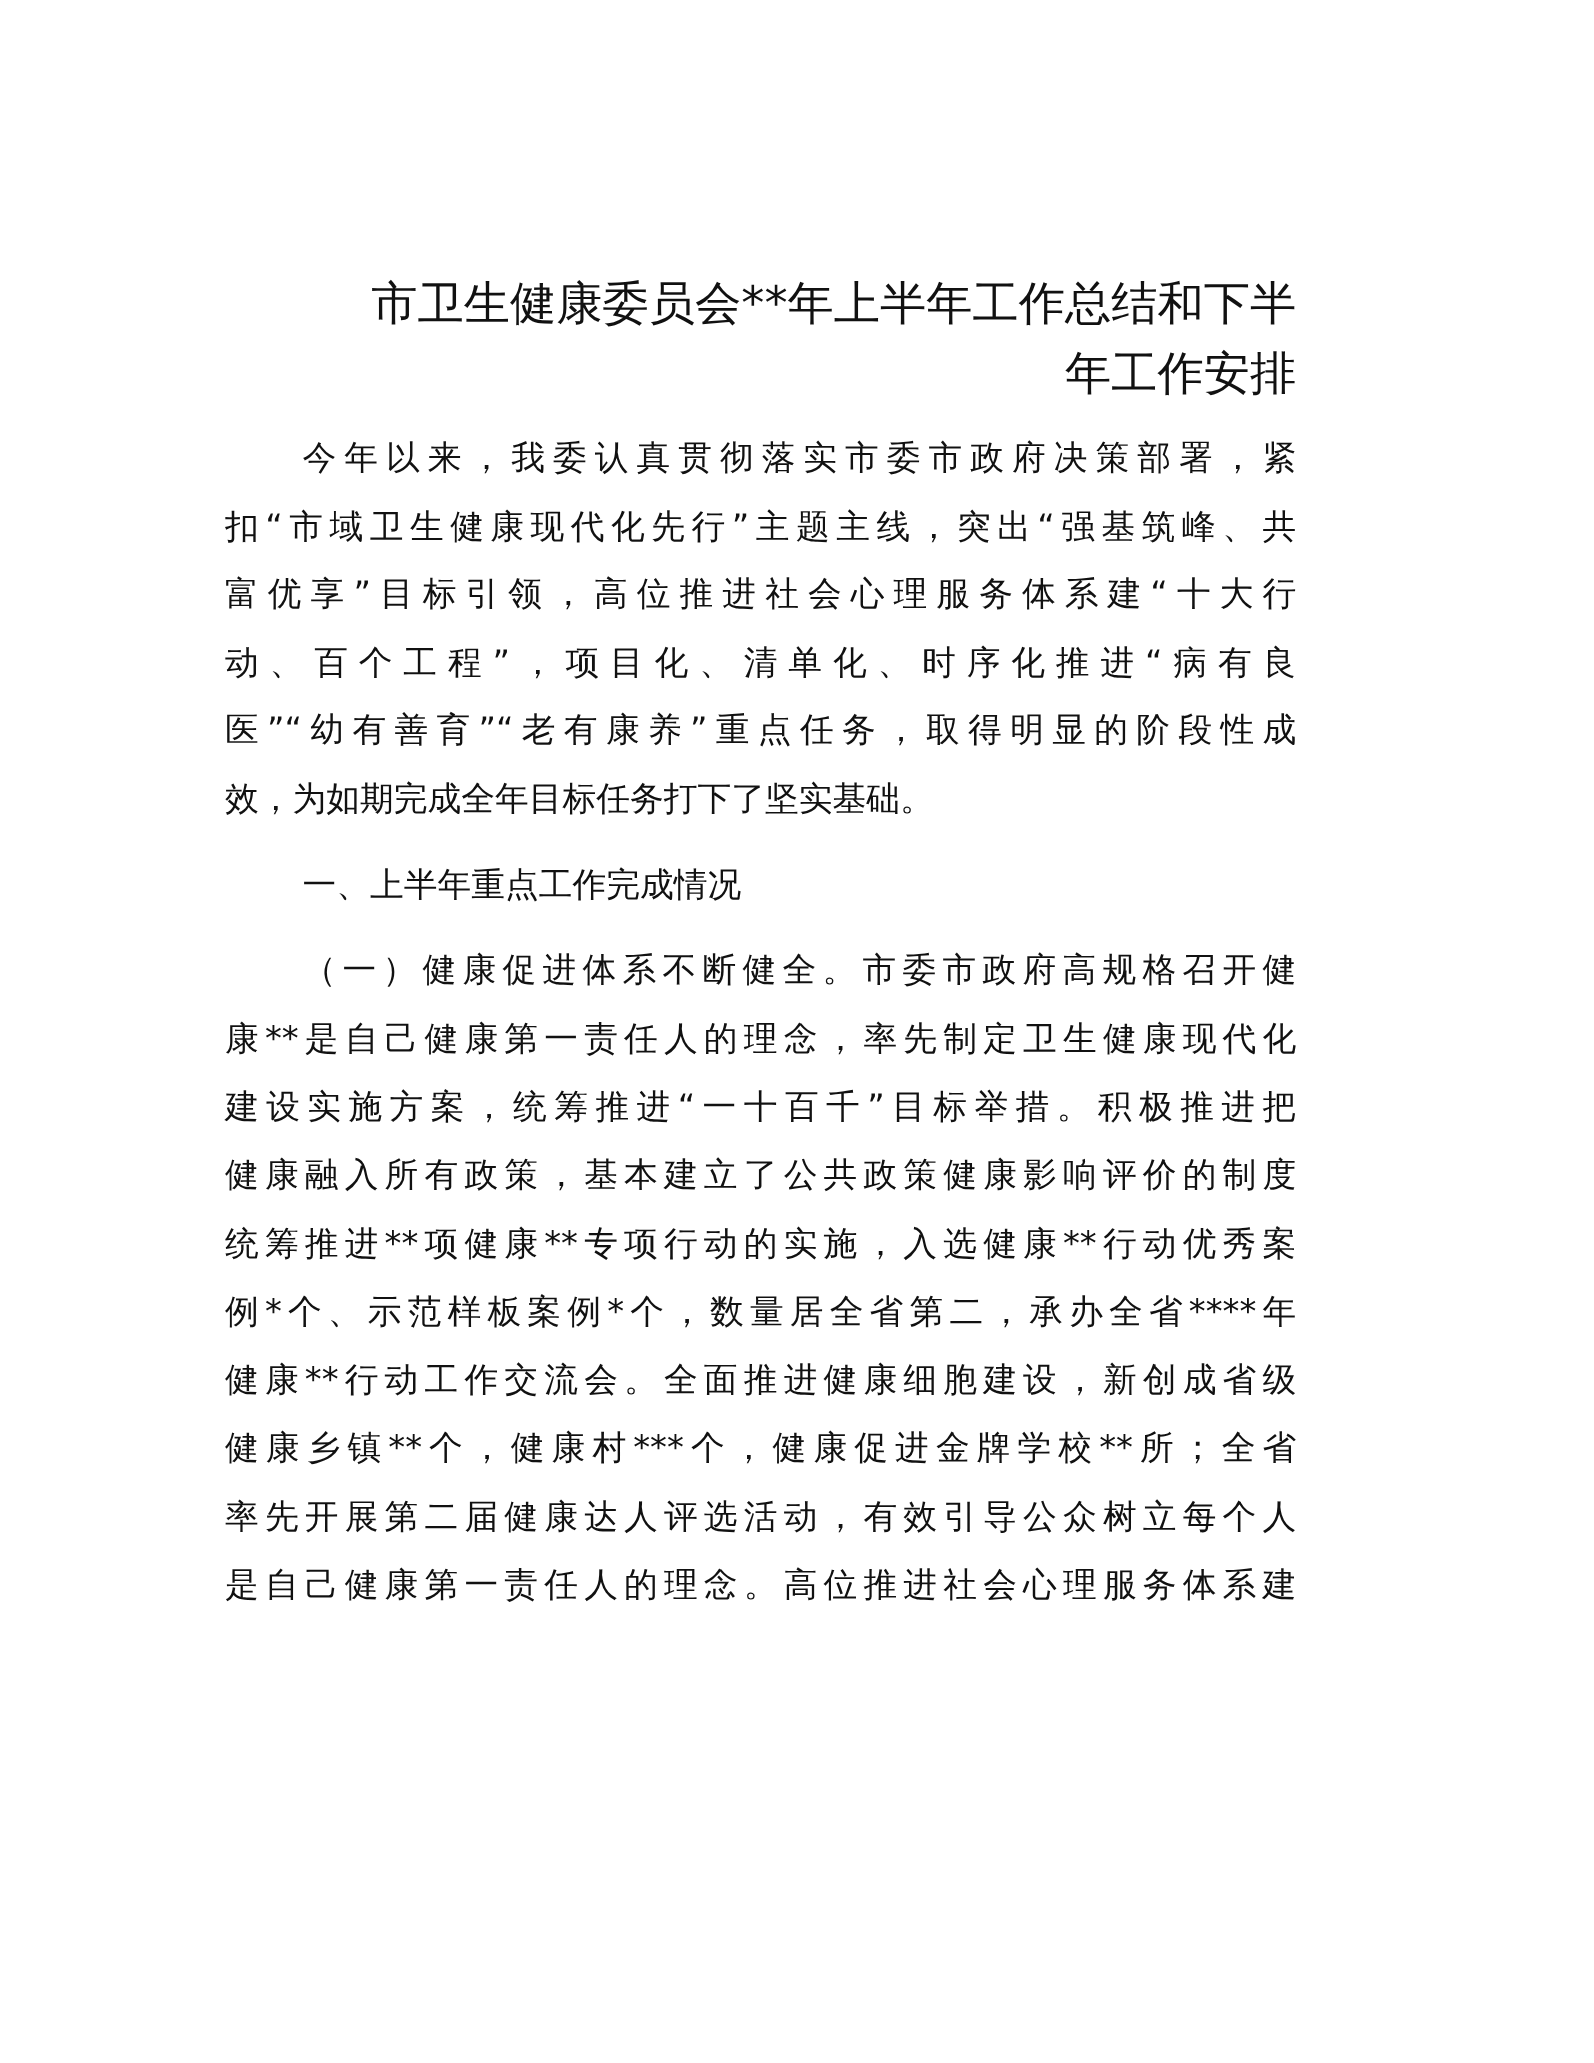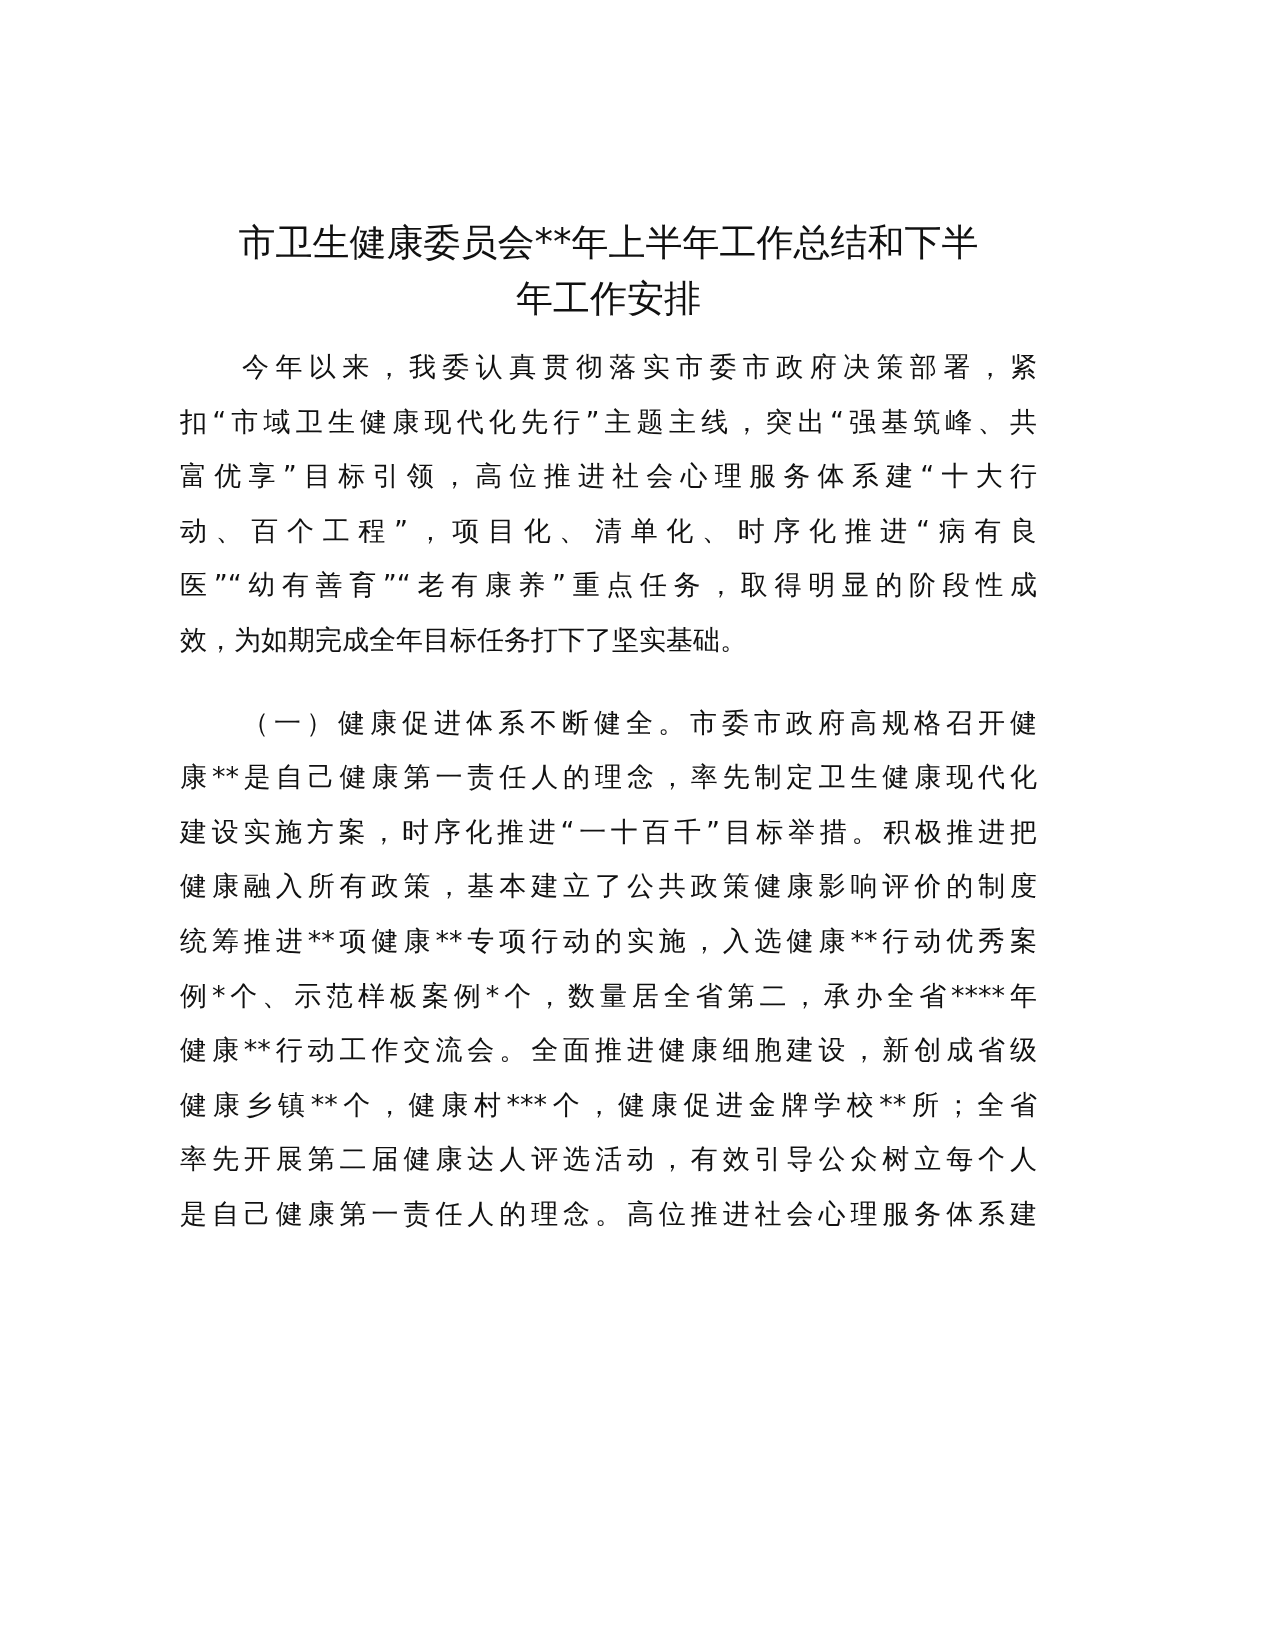--- a/index.html
+++ b/index.html
@@ -30,20 +30,21 @@
       top: 215px;
       text-align: center;
       font-size: 37px;
       line-height: 56px;
       letter-spacing: 0px;
       color: #111111;
     }
     .title .tline {
       display: block;
       white-space: nowrap;
+      text-align: right;
     }
     .body {
       position: absolute;
       left: 180px;
       width: 857px;
       top: 340px;
     }
     .line {
       display: block;
       height: 54.6px;
@@ -79,26 +80,27 @@
     <div>
       <span class="line indent">今年以来，我委认真贯彻落实市委市政府决策部署，紧</span>
       <span class="line">扣“市域卫生健康现代化先行”主题主线，突出“强基筑峰、共</span>
       <span class="line">富优享”目标引领，高位推进社会心理服务体系建“十大行</span>
       <span class="line">动、百个工程”，项目化、清单化、时序化推进“病有良</span>
       <span class="line">医”“幼有善育”“老有康养”重点任务，取得明显的阶段性成</span>
       <span class="line last">效，为如期完成全年目标任务打下了坚实基础。</span>
     </div>
 
     <span class="gap"></span>
+    <span class="line indent last">一、上半年重点工作完成情况</span>
     <span class="gap"></span>
 
     <div>
       <span class="line indent">（一）健康促进体系不断健全。市委市政府高规格召开健</span>
       <span class="line">康**是自己健康第一责任人的理念，率先制定卫生健康现代化</span>
-      <span class="line">建设实施方案，时序化推进“一十百千”目标举措。积极推进把</span>
+      <span class="line">建设实施方案，统筹推进“一十百千”目标举措。积极推进把</span>
       <span class="line">健康融入所有政策，基本建立了公共政策健康影响评价的制度</span>
       <span class="line">统筹推进**项健康**专项行动的实施，入选健康**行动优秀案</span>
       <span class="line">例*个、示范样板案例*个，数量居全省第二，承办全省****年</span>
       <span class="line">健康**行动工作交流会。全面推进健康细胞建设，新创成省级</span>
       <span class="line">健康乡镇**个，健康村***个，健康促进金牌学校**所；全省</span>
       <span class="line">率先开展第二届健康达人评选活动，有效引导公众树立每个人</span>
       <span class="line">是自己健康第一责任人的理念。高位推进社会心理服务体系建</span>
     </div>
   </div>
 

